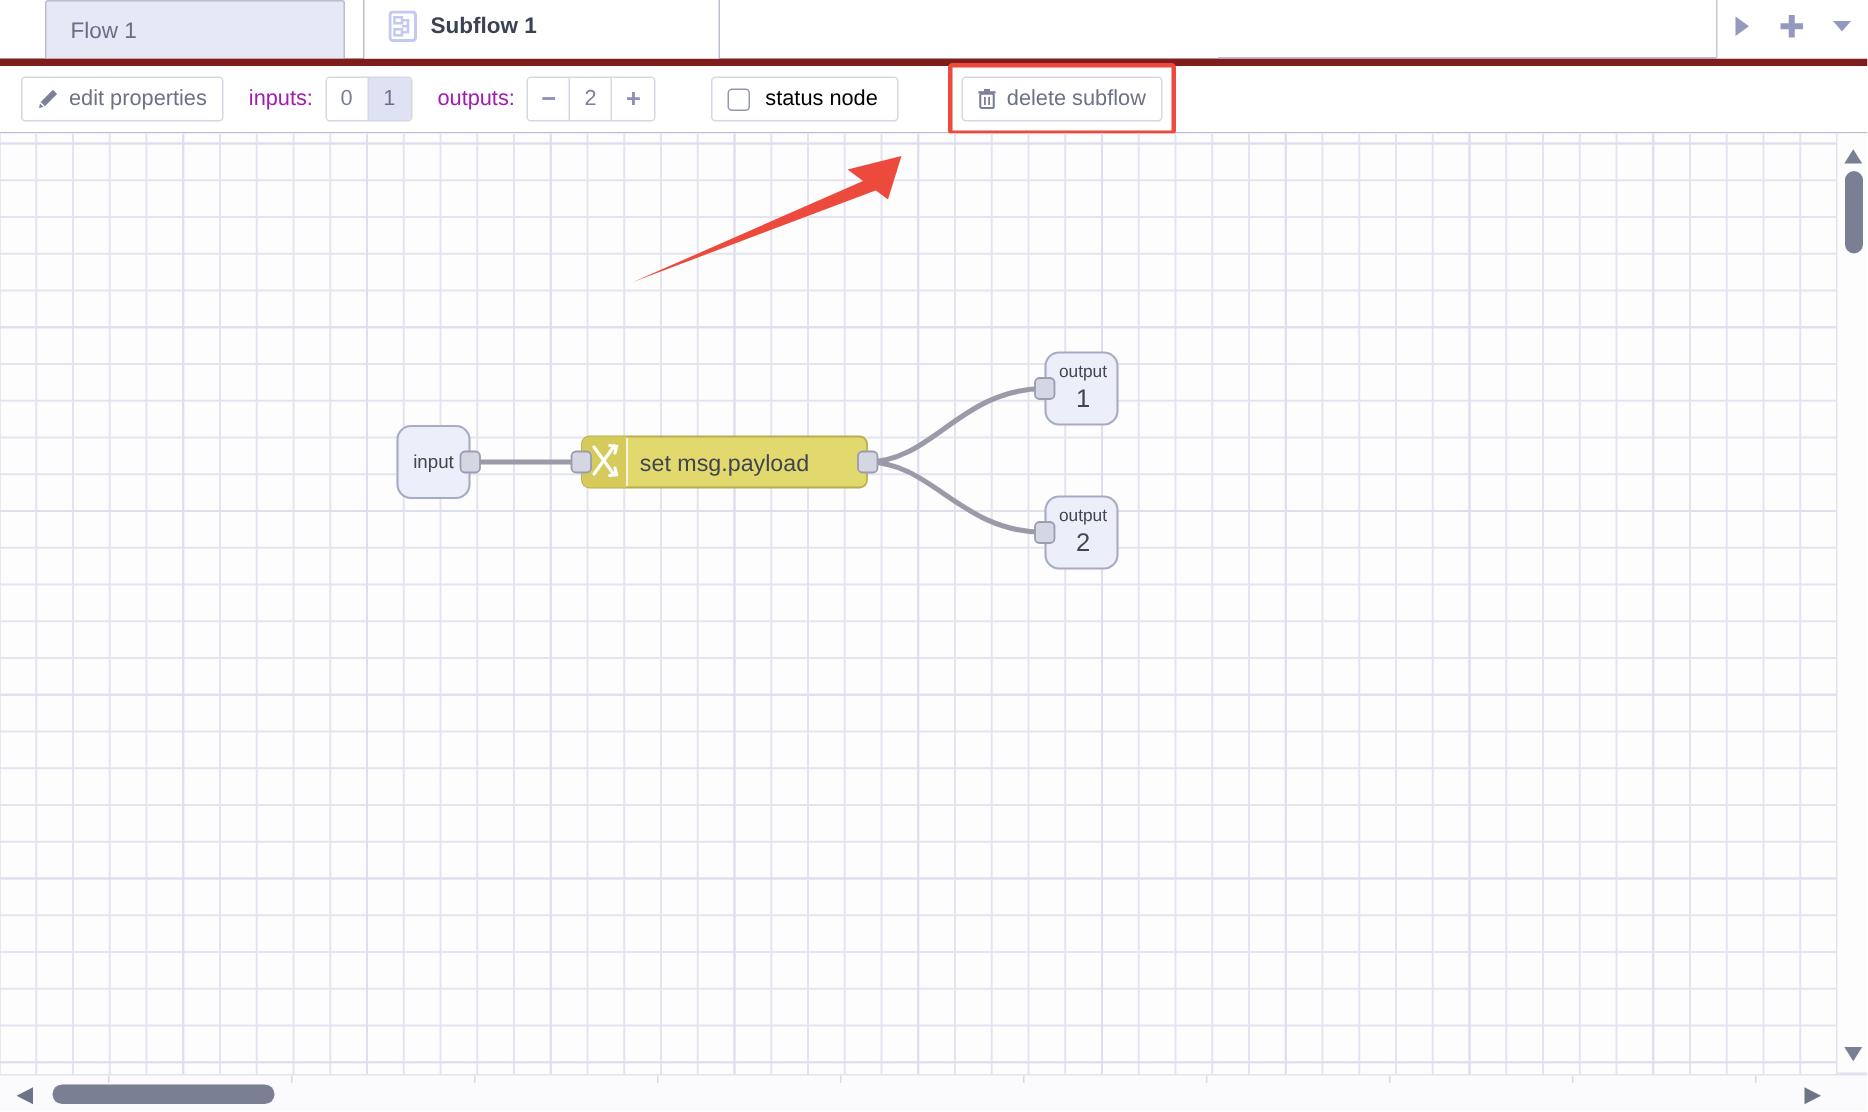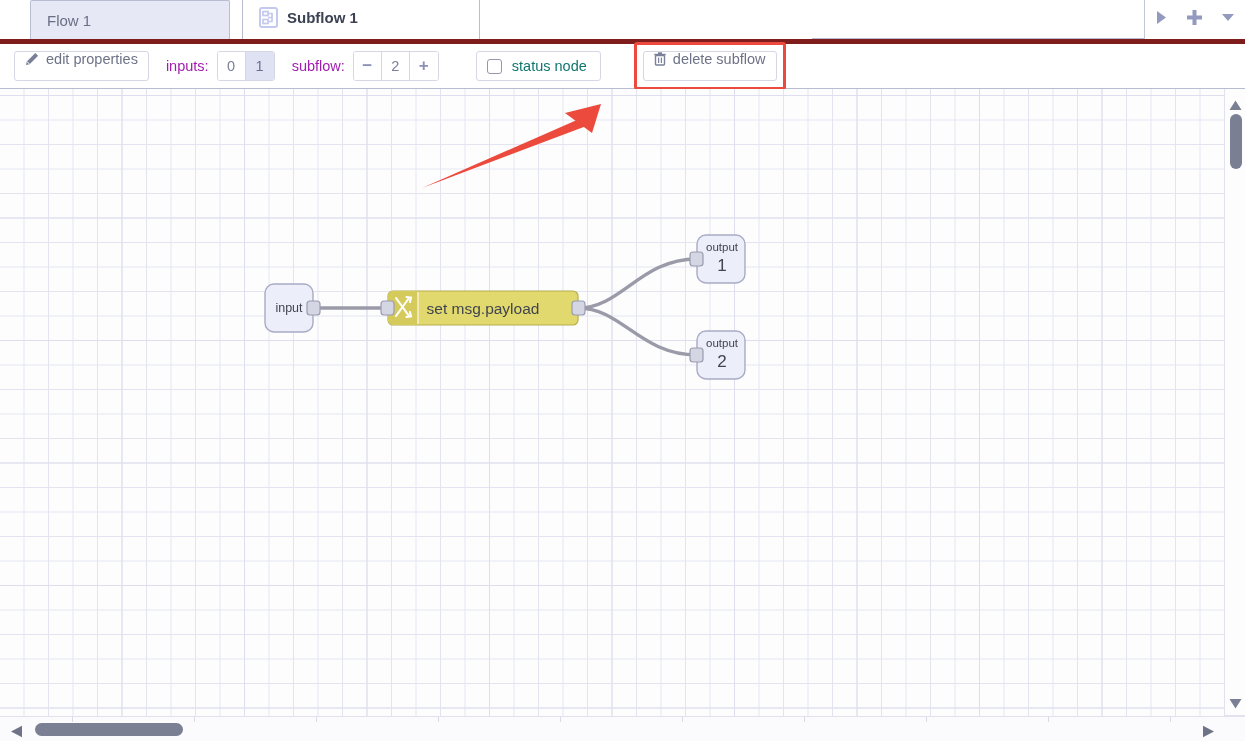--- a/index.html
+++ b/index.html
@@ -113,20 +113,21 @@
     gap: 0;
     font-size: 14.5px;
     color: #6e7287;
   }
   .btn {
     height: 30px;
     border: 1px solid #d5d8e4;
     background: #fff;
     border-radius: 3px;
     display: inline-flex;
+    align-items: center;
     padding: 0 10px;
     color: #6e7287;
     font-size: 14.5px;
     font-family: "Liberation Sans", sans-serif;
     cursor: pointer;
     white-space: nowrap;
     line-height: 1;
   }
   .btn .ic { margin-right: 7px; display: inline-flex; }
   .lbl {
@@ -170,21 +171,21 @@
     cursor: pointer;
   }
   .cbx {
     width: 15px; height: 15px;
     border: 1.6px solid #9498ae;
     border-radius: 3px;
     background: #fff;
     margin-right: 10px;
     flex: 0 0 auto;
   }
-  .checkbox-btn span { color: #0f766e; font-size: 14.5px; }
+  .checkbox-btn span { color: #000000; font-size: 14.5px; }
   .delete-wrap {
     position: relative;
     margin-left: 33px;
     padding: 6px;
     border: 3px solid #ec4a3c;
     border-radius: 3px;
     display: inline-flex;
   }
 
   
@@ -356,21 +357,21 @@
       </span>
       <span>edit properties</span>
     </div>
 
     <span class="lbl">inputs:</span>
     <div class="seg">
       <div>0</div>
       <div class="sel">1</div>
     </div>
 
-    <span class="lbl">subflow:</span>
+    <span class="lbl">outputs:</span>
     <div class="seg stepper">
       <div class="step">−</div>
       <div class="val">2</div>
       <div class="step">+</div>
     </div>
 
     <div class="checkbox-btn">
       <span class="cbx"></span>
       <span>status node</span>
     </div>

